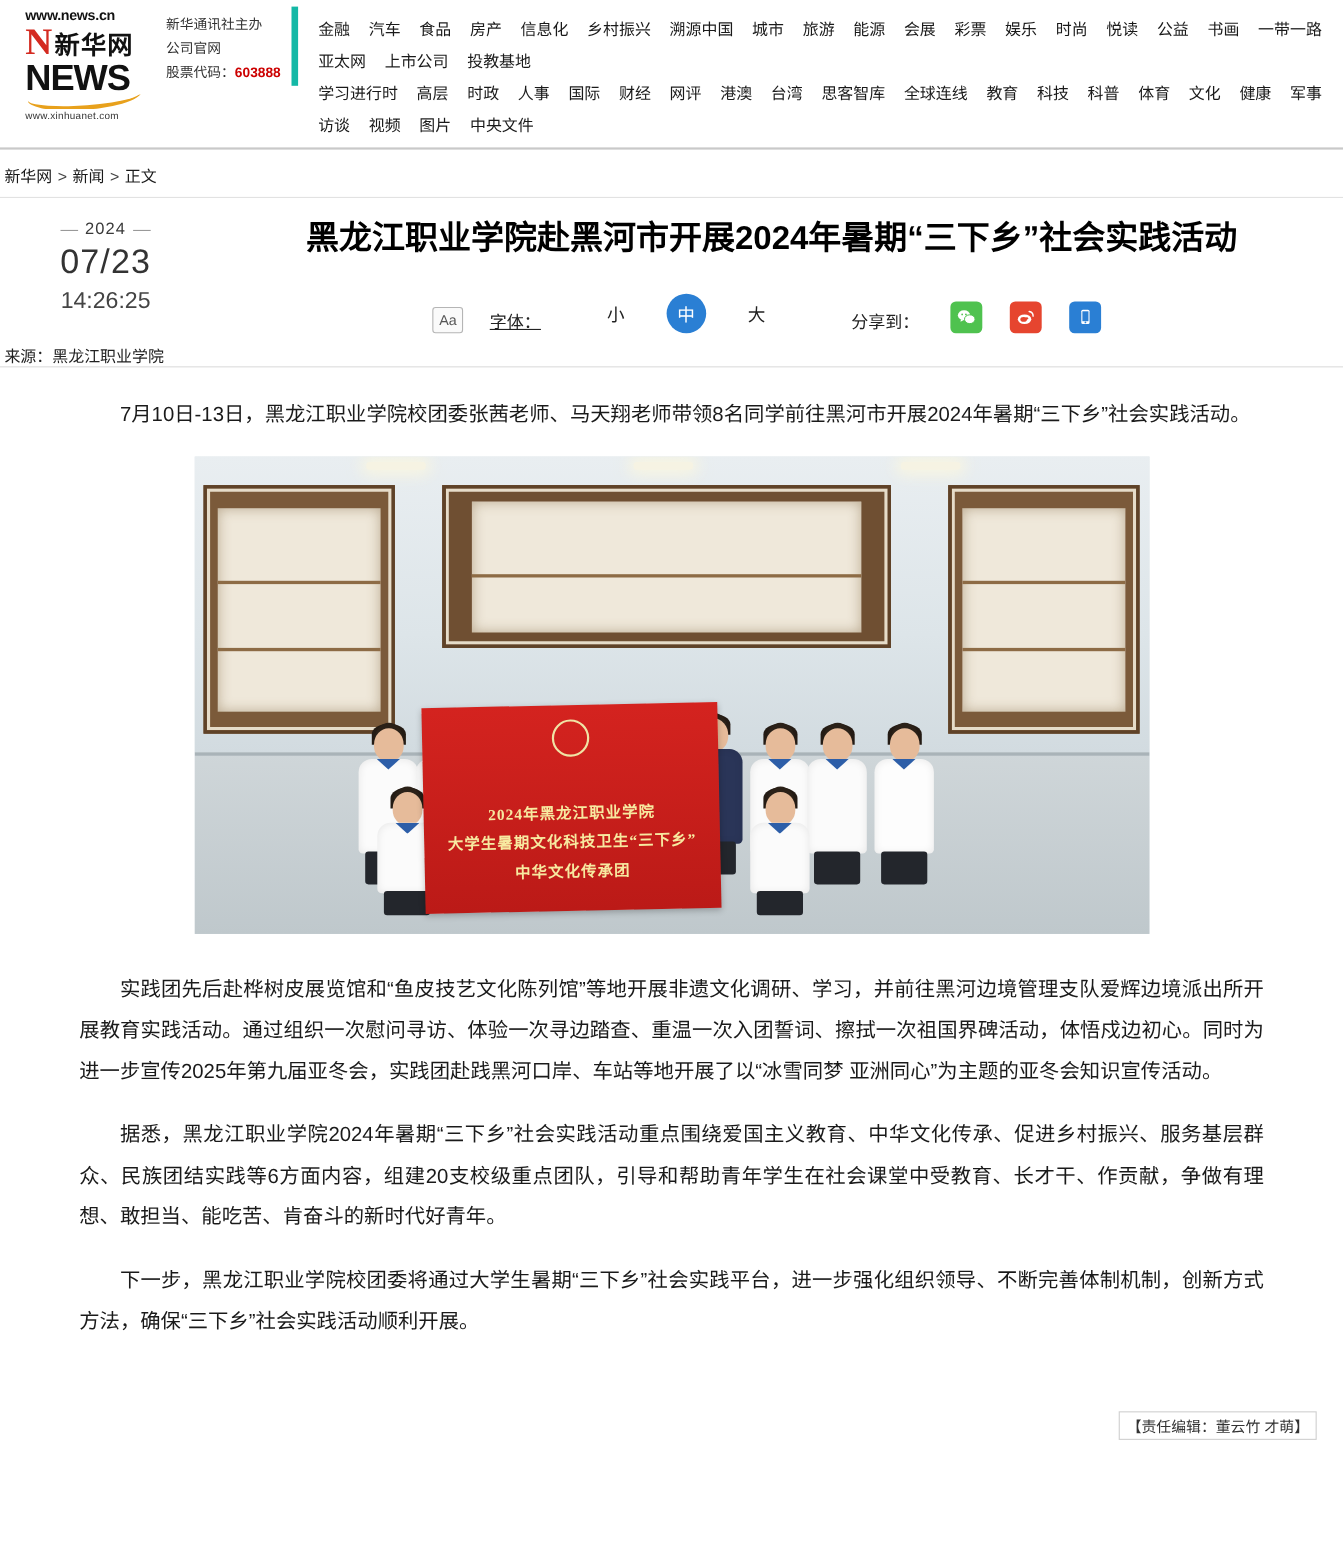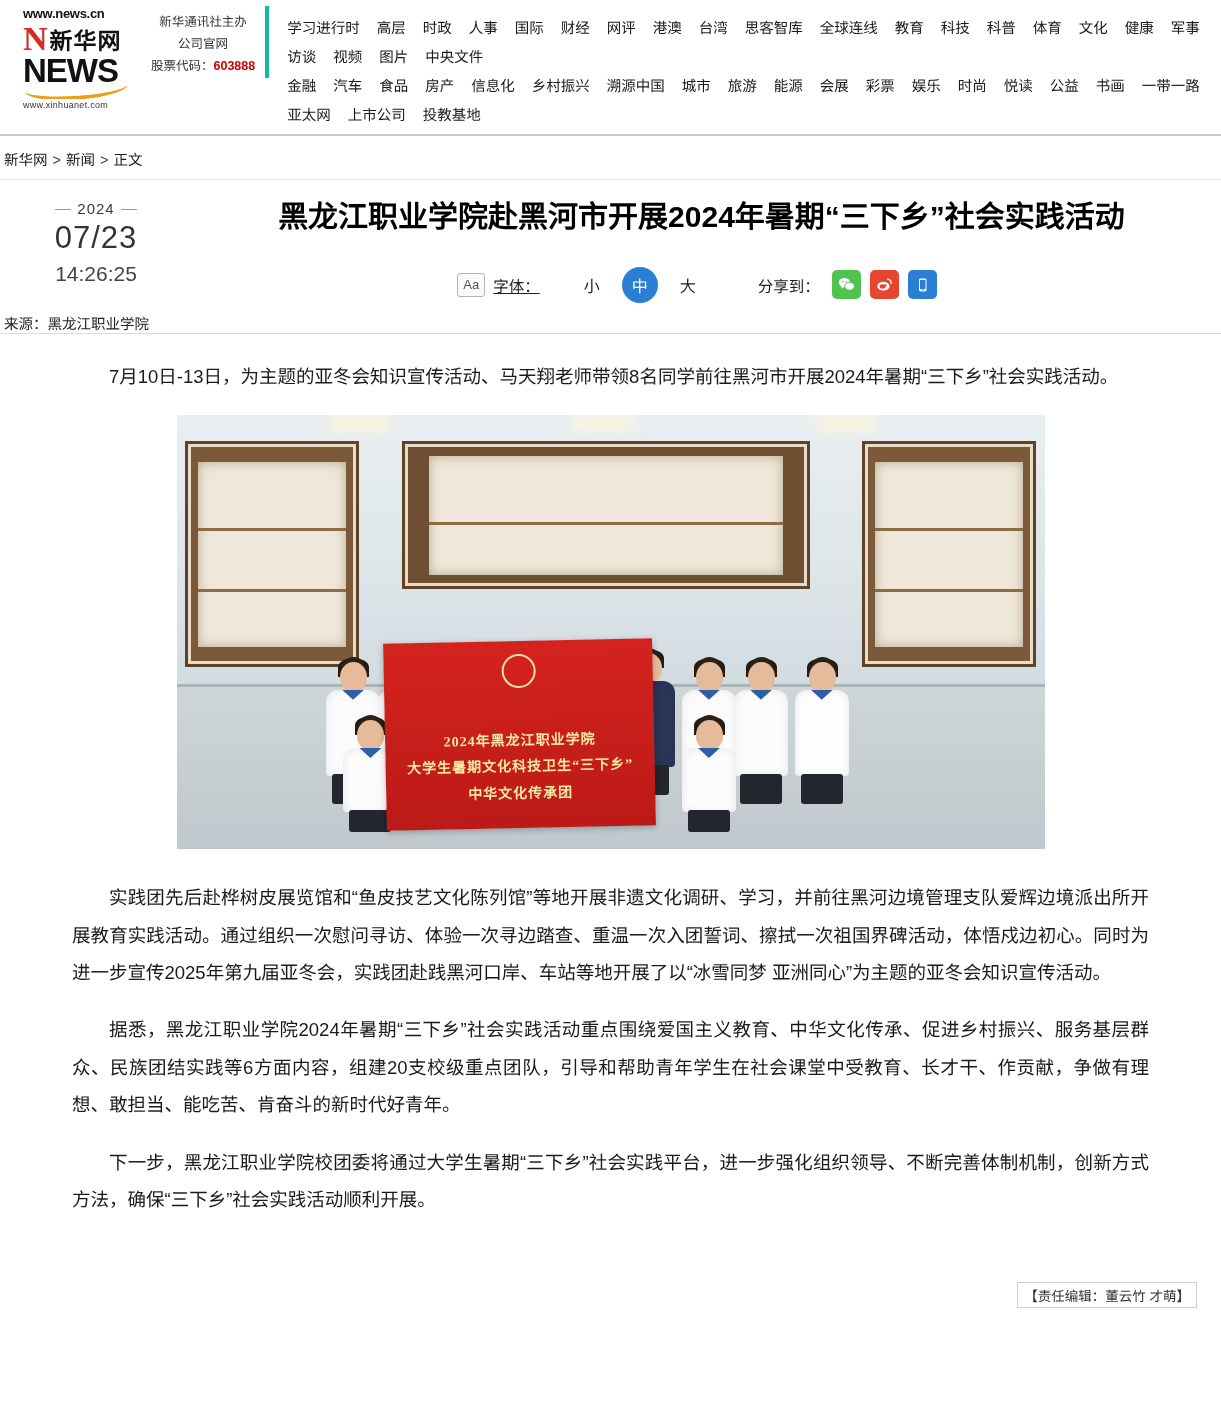--- a/index.html
+++ b/index.html
@@ -77,23 +77,22 @@
     color: #333;
     margin-top: 1px;
     letter-spacing: 0.3px;
   }
   .org-block {
     flex: 0 0 auto;
     padding: 6px 10px 0 14px;
     font-size: 12.5px;
     line-height: 1.75;
     color: #333;
-    border-right: 4px solid #14b8a6;
+    border-right: 6px solid #14b8a6;
     min-width: 128px;
-    text-align: center;
   }
   .org-block .code-num { color: #c00; font-weight: bold; }
   .nav-block {
     flex: 1 1 auto;
     padding: 8px 4px 0 18px;
   }
   .nav-row {
     display: flex;
     flex-wrap: wrap;
     gap: 0 17px;
@@ -172,23 +171,23 @@
     font-size: 30px;
     font-weight: bold;
     line-height: 1.42;
     color: #000;
     text-align: center;
     margin: 2px 0 0 0;
     font-family: "Liberation Sans", sans-serif;
   }
   .tools-row {
     display: flex;
-    align-items: center;
+    align-items: flex-end;
     justify-content: center;
-    gap: 0;
+    gap: 16px;
     margin: 28px 0 20px 0;
     font-size: 15.5px;
     color: #222;
   }
   .font-icon {
     width: 28px; height: 24px;
     border: 1px solid #b5b5b5;
     border-radius: 3px;
     display: inline-flex;
     align-items: center;
@@ -391,20 +390,43 @@
 
   <div class="org-block">
     <div>新华通讯社主办</div>
     <div>公司官网</div>
     <div>
       <span>股票代码：</span><span class="code-num">603888</span>
     </div>
   </div>
 
   <div class="nav-block">
+    <div class="nav-row" id="nav2">
+        <a href="#">金融</a>
+        <a href="#">汽车</a>
+        <a href="#">食品</a>
+        <a href="#">房产</a>
+        <a href="#">信息化</a>
+        <a href="#">乡村振兴</a>
+        <a href="#">溯源中国</a>
+        <a href="#">城市</a>
+        <a href="#">旅游</a>
+        <a href="#">能源</a>
+        <a href="#">会展</a>
+        <a href="#">彩票</a>
+        <a href="#">娱乐</a>
+        <a href="#">时尚</a>
+        <a href="#">悦读</a>
+        <a href="#">公益</a>
+        <a href="#">书画</a>
+        <a href="#">一带一路</a>
+        <a href="#">亚太网</a>
+        <a href="#">上市公司</a>
+        <a href="#">投教基地</a>
+      </div>
     <div class="nav-row" id="nav1">
         <a href="#">学习进行时</a>
         <a href="#">高层</a>
         <a href="#">时政</a>
         <a href="#">人事</a>
         <a href="#">国际</a>
         <a href="#">财经</a>
         <a href="#">网评</a>
         <a href="#">港澳</a>
         <a href="#">台湾</a>
@@ -414,43 +436,20 @@
         <a href="#">科技</a>
         <a href="#">科普</a>
         <a href="#">体育</a>
         <a href="#">文化</a>
         <a href="#">健康</a>
         <a href="#">军事</a>
         <a href="#">访谈</a>
         <a href="#">视频</a>
         <a href="#">图片</a>
         <a href="#">中央文件</a>
-      </div>
-    <div class="nav-row" id="nav2">
-        <a href="#">金融</a>
-        <a href="#">汽车</a>
-        <a href="#">食品</a>
-        <a href="#">房产</a>
-        <a href="#">信息化</a>
-        <a href="#">乡村振兴</a>
-        <a href="#">溯源中国</a>
-        <a href="#">城市</a>
-        <a href="#">旅游</a>
-        <a href="#">能源</a>
-        <a href="#">会展</a>
-        <a href="#">彩票</a>
-        <a href="#">娱乐</a>
-        <a href="#">时尚</a>
-        <a href="#">悦读</a>
-        <a href="#">公益</a>
-        <a href="#">书画</a>
-        <a href="#">一带一路</a>
-        <a href="#">亚太网</a>
-        <a href="#">上市公司</a>
-        <a href="#">投教基地</a>
       </div>
   </div>
 </div>
 
 <div class="breadcrumb" id="crumbs"><span>新华网</span><span class="sep">&gt;</span><span>新闻</span><span class="sep">&gt;</span><span>正文</span></div>
 
 <div class="article-top">
 
   <div class="date-col">
     <div class="date-year">2024</div>
@@ -492,21 +491,21 @@
           <rect x="5" y="3" width="5.5" height="9" fill="#2a7fd4"></rect>
           <circle cx="7.75" cy="13.1" r="0.8" fill="#2a7fd4"></circle>
         </svg>
       </span>
     </div>
   </div>
 </div>
 
 <div class="article-body">
 
-  <p>7月10日-13日，为主题的亚冬会知识宣传活动、马天翔老师带领8名同学前往黑河市开展2024年暑期“三下乡”社会实践活动。</p>
+  <p>7月10日-13日，黑龙江职业学院校团委张茜老师、马天翔老师带领8名同学前往黑河市开展2024年暑期“三下乡”社会实践活动。</p>
 
   <div class="figure">
     <div class="photo">
       <div class="ph-wall"></div>
 
       <div class="ph-lamp" style="left:18%"></div>
       <div class="ph-lamp" style="left:46%"></div>
       <div class="ph-lamp" style="left:74%"></div>
 
       <div class="ph-cabinet ph-cab-l">

